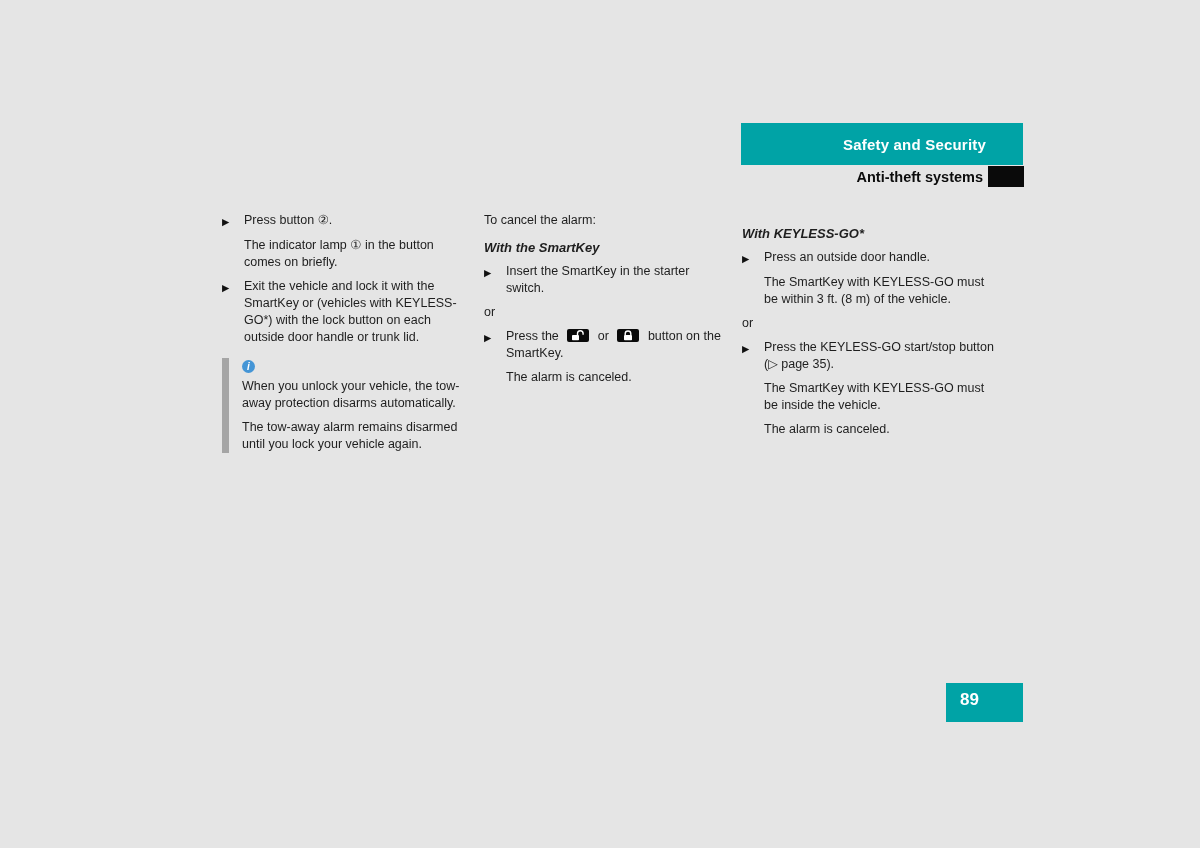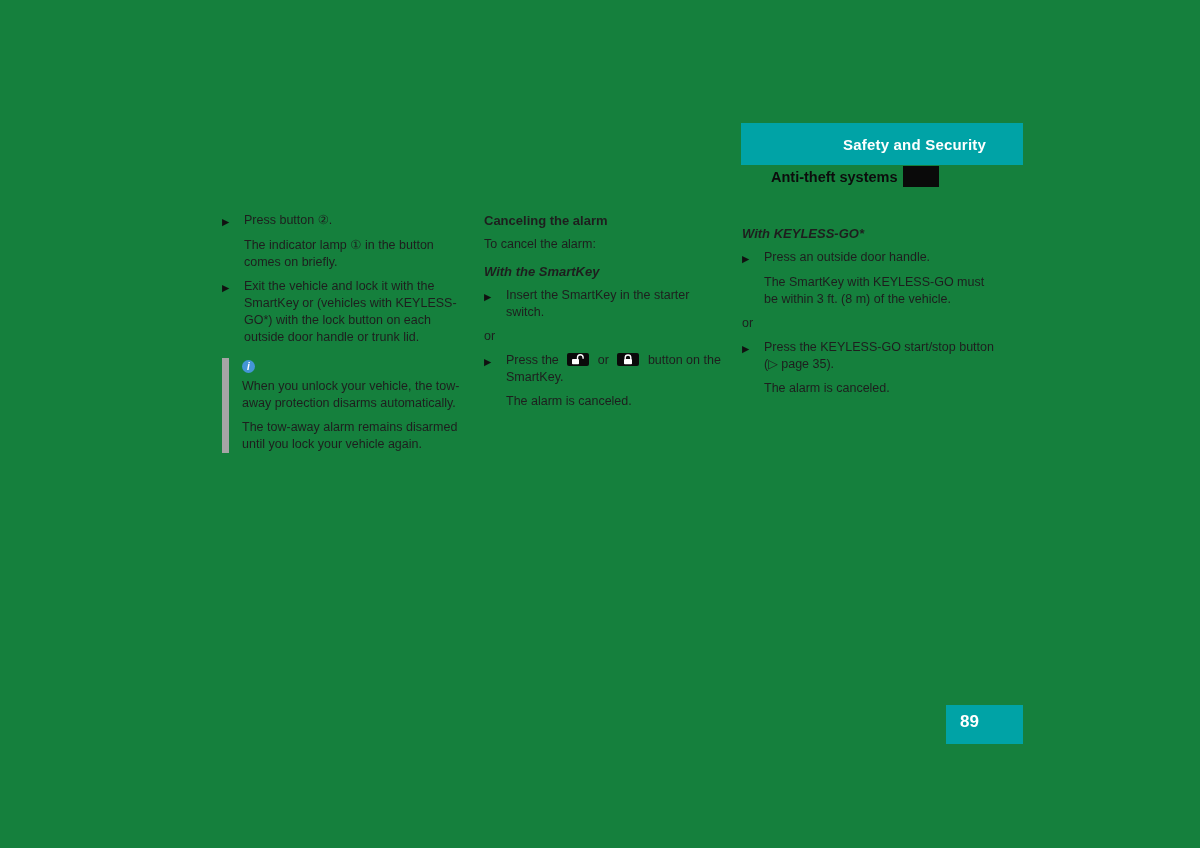--- a/index.html
+++ b/index.html
@@ -1,29 +1,29 @@
 <!DOCTYPE html>
 <html style="--accent: #00a3a6; --notebar: #a5a5a5; --infoblue: #4495d6;"><head>
 <meta charset="utf-8">
 <style>
   html,body{margin:0;padding:0;background:#ffffff;}
   .page{
-    position:relative;width:1200px;height:848px;background:#15803d;
+    position:relative;width:1200px;height:848px;background:#e5e5e5;
     font-family:"Liberation Sans",sans-serif;color:#1e1e1e;overflow:hidden;
   }
   
   .header-box{
     position:absolute;left:741px;top:123px;width:282px;height:42px;
     background:var(--accent,#00a3a6);display:flex;align-items:center;
     justify-content:flex-end;padding-right:37px;box-sizing:border-box;
   }
   .header-title{color:#ffffff;font-weight:bold;font-size:15px;letter-spacing:.2px;}
   .subsection-row{
-    position:absolute;left:771px;top:166px;width:283px;height:21px;
-    display:flex;align-items:center;
+    position:absolute;left:741px;top:166px;width:283px;height:21px;
+    display:flex;align-items:center;justify-content:flex-end;
   }
   .subsection-label{font-weight:bold;font-size:14.5px;color:#0c0c0c;}
   .black-square{width:36px;height:21px;background:#0a0a0a;margin-left:5px;}
   
   .col{position:absolute;top:212px;font-size:12.5px;line-height:17px;}
   .col-1{left:222px;width:252px;}
   .col-2{left:484px;width:240px;}
   .col-3{left:742px;width:252px;}
   p{margin:0 0 7px 0;}
   .indent{margin-left:22px;}
@@ -41,21 +41,21 @@
     font-style:italic;text-align:center;line-height:13px;margin:1px 0 5px 0;
   }
   
   .key-badge{
     display:inline-block;width:22px;height:13px;background:#0a0a0a;border-radius:2px;
     vertical-align:-2px;margin:0 5px;
   }
   .key-badge svg{display:block;width:22px;height:13px;}
   
   .page-num-box{
-    position:absolute;left:946px;top:705px;width:77px;height:39px;
+    position:absolute;left:946px;top:683px;width:77px;height:39px;
     background:var(--accent,#00a3a6);color:#ffffff;font-weight:bold;font-size:17px;
     display:flex;align-items:center;padding-left:14px;padding-bottom:6px;box-sizing:border-box;text-align:right;
   }
 </style>
 </head>
 <body>
 
 <div class="page">
 
   <div class="header-box">
@@ -77,21 +77,20 @@
       <span class="bullet-text">Exit the vehicle and lock it with the SmartKey or (vehicles with KEYLESS-GO*) with the lock button on each outside door handle or trunk lid.</span>
     </div>
     <div class="note">
       <span class="note-icon">i</span>
       <p>When you unlock your vehicle, the tow-away protection disarms automati­cally.</p>
       <p>The tow-away alarm remains disarmed until you lock your vehicle again.</p>
     </div>
   </div>
 
   <div class="col col-2">
-    <div class="h-bold">Canceling the alarm</div>
     <p>To cancel the alarm:</p>
     <div class="subhead">With the SmartKey</div>
     <div class="bullet-item">
       <span class="bullet">▶</span>
       <span class="bullet-text">Insert the SmartKey in the starter switch.</span>
     </div>
     <p>or</p>
     <div class="bullet-item">
       <span class="bullet">▶</span>
       <span class="bullet-text">
@@ -116,20 +115,21 @@
     <div class="bullet-item">
       <span class="bullet">▶</span>
       <span class="bullet-text">Press an outside door handle.</span>
     </div>
     <p class="indent">The SmartKey with KEYLESS-GO must be within 3 ft. (8 m) of the vehicle.</p>
     <p style="margin-top:7px;">or</p>
     <div class="bullet-item">
       <span class="bullet">▶</span>
       <span class="bullet-text">Press the KEYLESS-GO start/stop but­ton (▷ page 35).</span>
     </div>
+    <p class="indent" style="margin-top:7px;">The SmartKey with KEYLESS-GO must be inside the vehicle.</p>
     <p class="indent" style="margin-top:7px;">The alarm is canceled.</p>
   </div>
 
   <div class="page-num-box">
     <span>89</span>
   </div>
 
 </div>
 
 </body></html>

